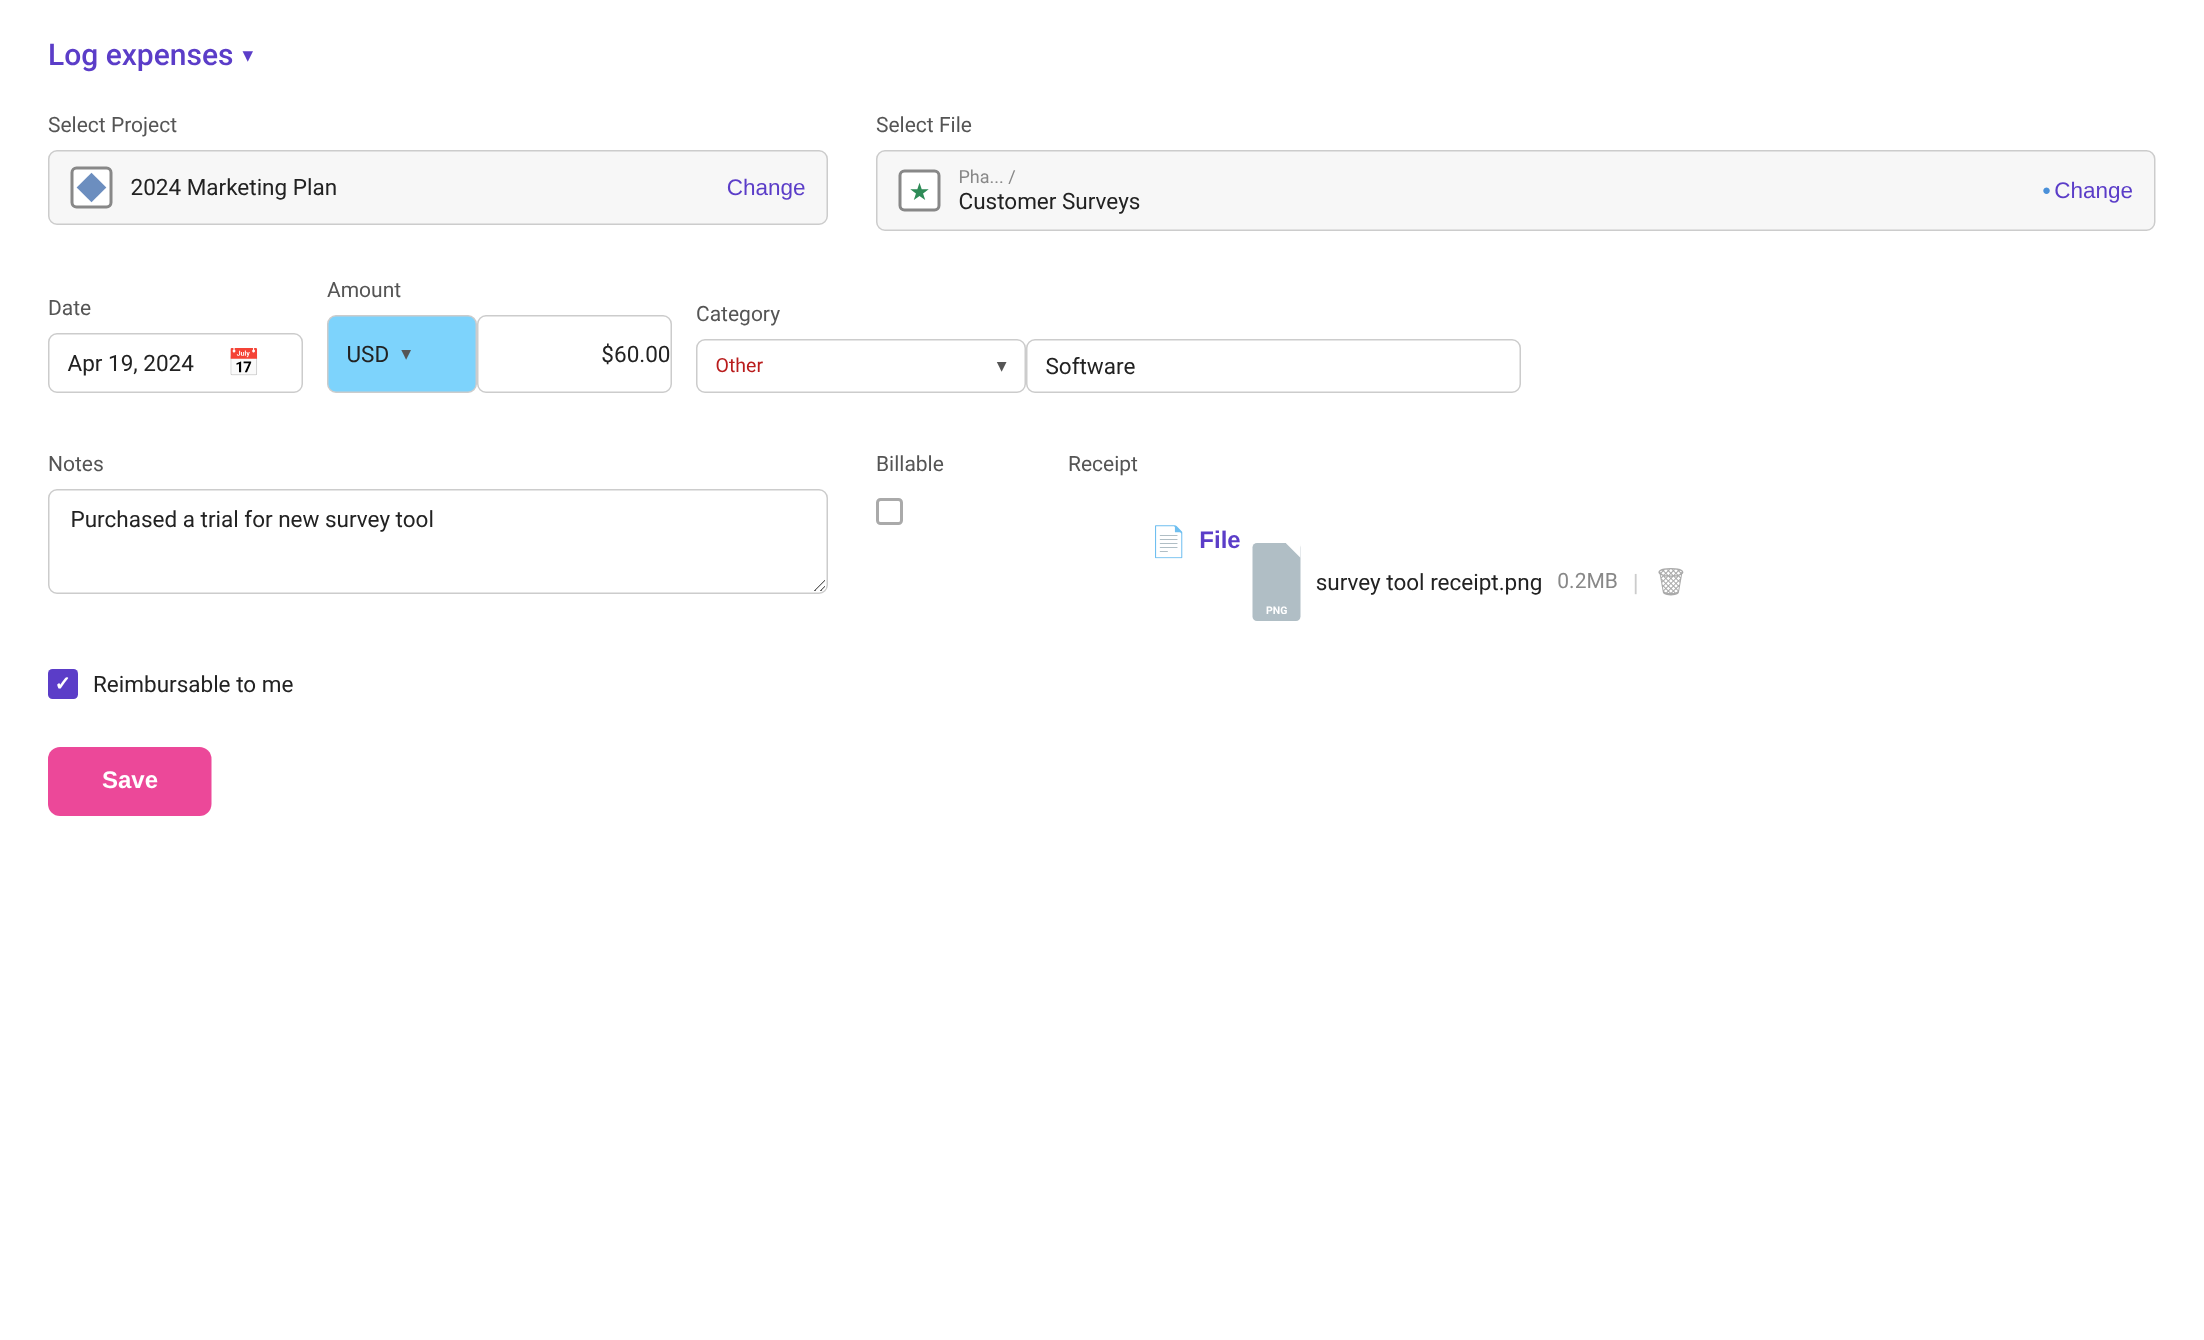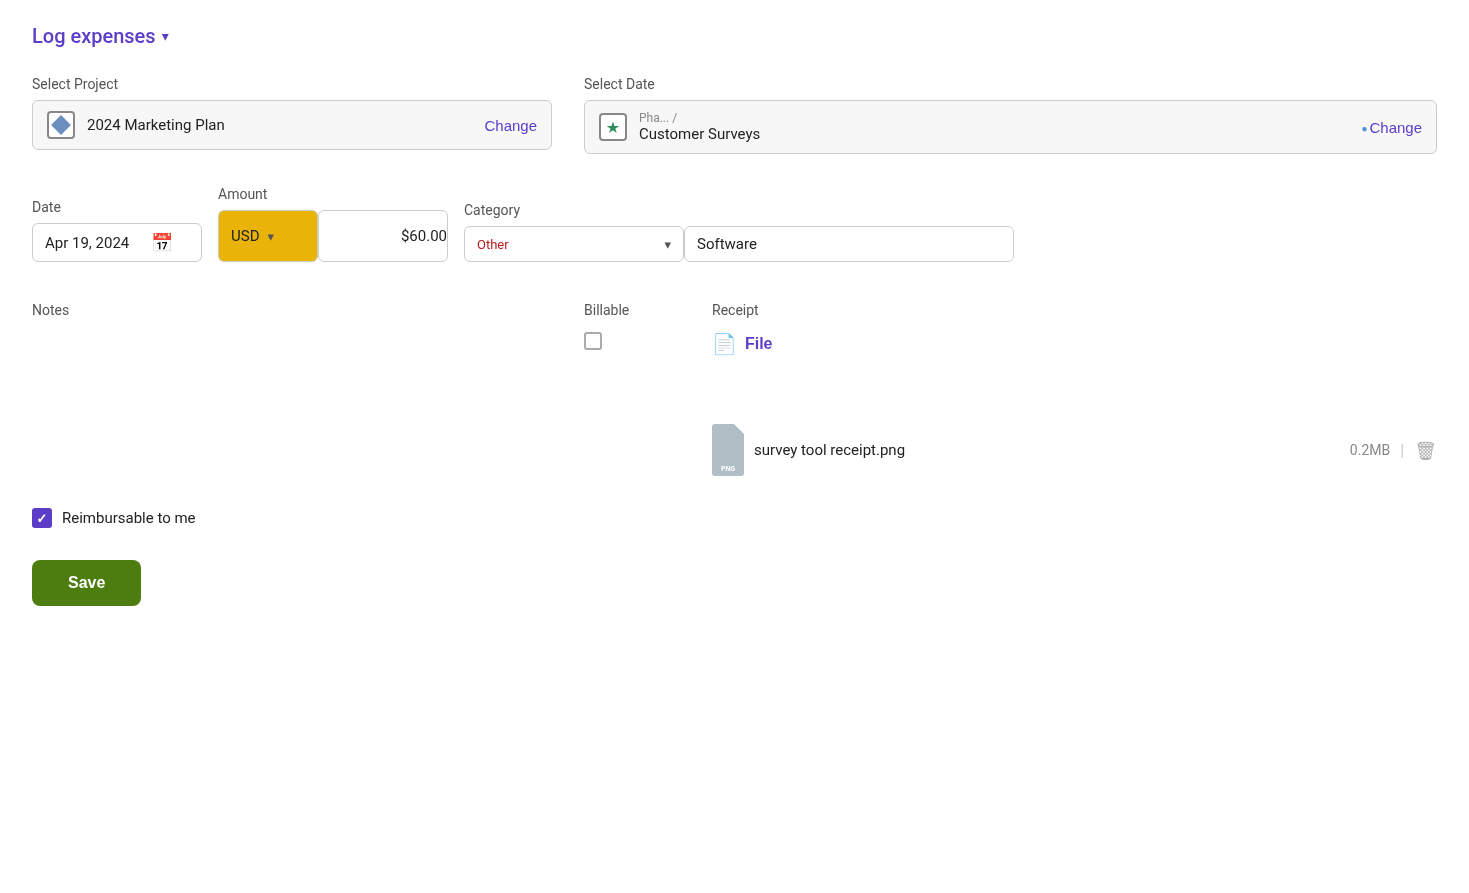--- a/index.html
+++ b/index.html
@@ -176,21 +176,21 @@
       font-size: 18px;
       cursor: pointer;
     }
 
     .currency-select {
       display: flex;
       align-items: center;
       border: 1px solid #ccc;
       border-radius: 6px;
       padding: 16px 12px;
-      background: #eab308;
+      background: #7dd3fc;
       gap: 8px;
       min-width: 100px;
       cursor: pointer;
     }
 
     .currency-text {
       font-size: 15px;
       color: #222;
     }
 
@@ -260,21 +260,21 @@
       flex: 0 0 160px;
       display: flex;
       flex-direction: column;
       gap: 8px;
       padding-left: 32px;
     }
 
     .receipt-col {
       flex: 1;
       display: flex;
-      flex-direction: column;
+      flex-direction: row;
       gap: 8px;
     }
 
     .notes-textarea {
       border: 1px solid #ccc;
       border-radius: 6px;
       padding: 10px 14px;
       font-size: 15px;
       color: #222;
       resize: vertical;
@@ -404,21 +404,21 @@
       flex-shrink: 0;
     }
 
     .checkmark {
       color: #fff;
       font-size: 13px;
       font-weight: bold;
     }
 
     .save-btn {
-      background: #4d7c0f;
+      background: #ec4899;
       color: #fff;
       border: none;
       border-radius: 8px;
       padding: 14px 36px;
       font-size: 16px;
       font-weight: 600;
       cursor: pointer;
     }
   </style>
 </head>
@@ -439,21 +439,21 @@
     <div class="project-box">
       <div class="project-icon">
         <div class="project-icon-inner"></div>
       </div>
       <span class="project-name">2024 Marketing Plan</span>
       <button class="change-btn">Change</button>
     </div>
   </div>
 
   <div class="field-group">
-    <div class="section-label">Select Date</div>
+    <div class="section-label">Select File</div>
     <div class="task-box">
       <div class="task-icon">
         <span class="star-icon">★</span>
       </div>
       <div class="task-info">
         <div class="task-path">Pha... /</div>
         <div class="task-name">Customer Surveys</div>
       </div>
       <button class="change-btn change-btn-dot">Change</button>
     </div>
@@ -496,20 +496,21 @@
       </div>
     </div>
   </div>
 </div>
 
 
 <div class="bottom-section">
 
   <div class="notes-col">
     <div class="field-label">Notes</div>
+    <textarea class="notes-textarea" style="">Purchased a trial for new survey tool</textarea>
   </div>
 
   <div class="billable-col">
     <div class="field-label">Billable</div>
     <div class="checkbox-wrapper">
       <div class="checkbox-unchecked"></div>
     </div>
   </div>
 
   <div class="receipt-col">

